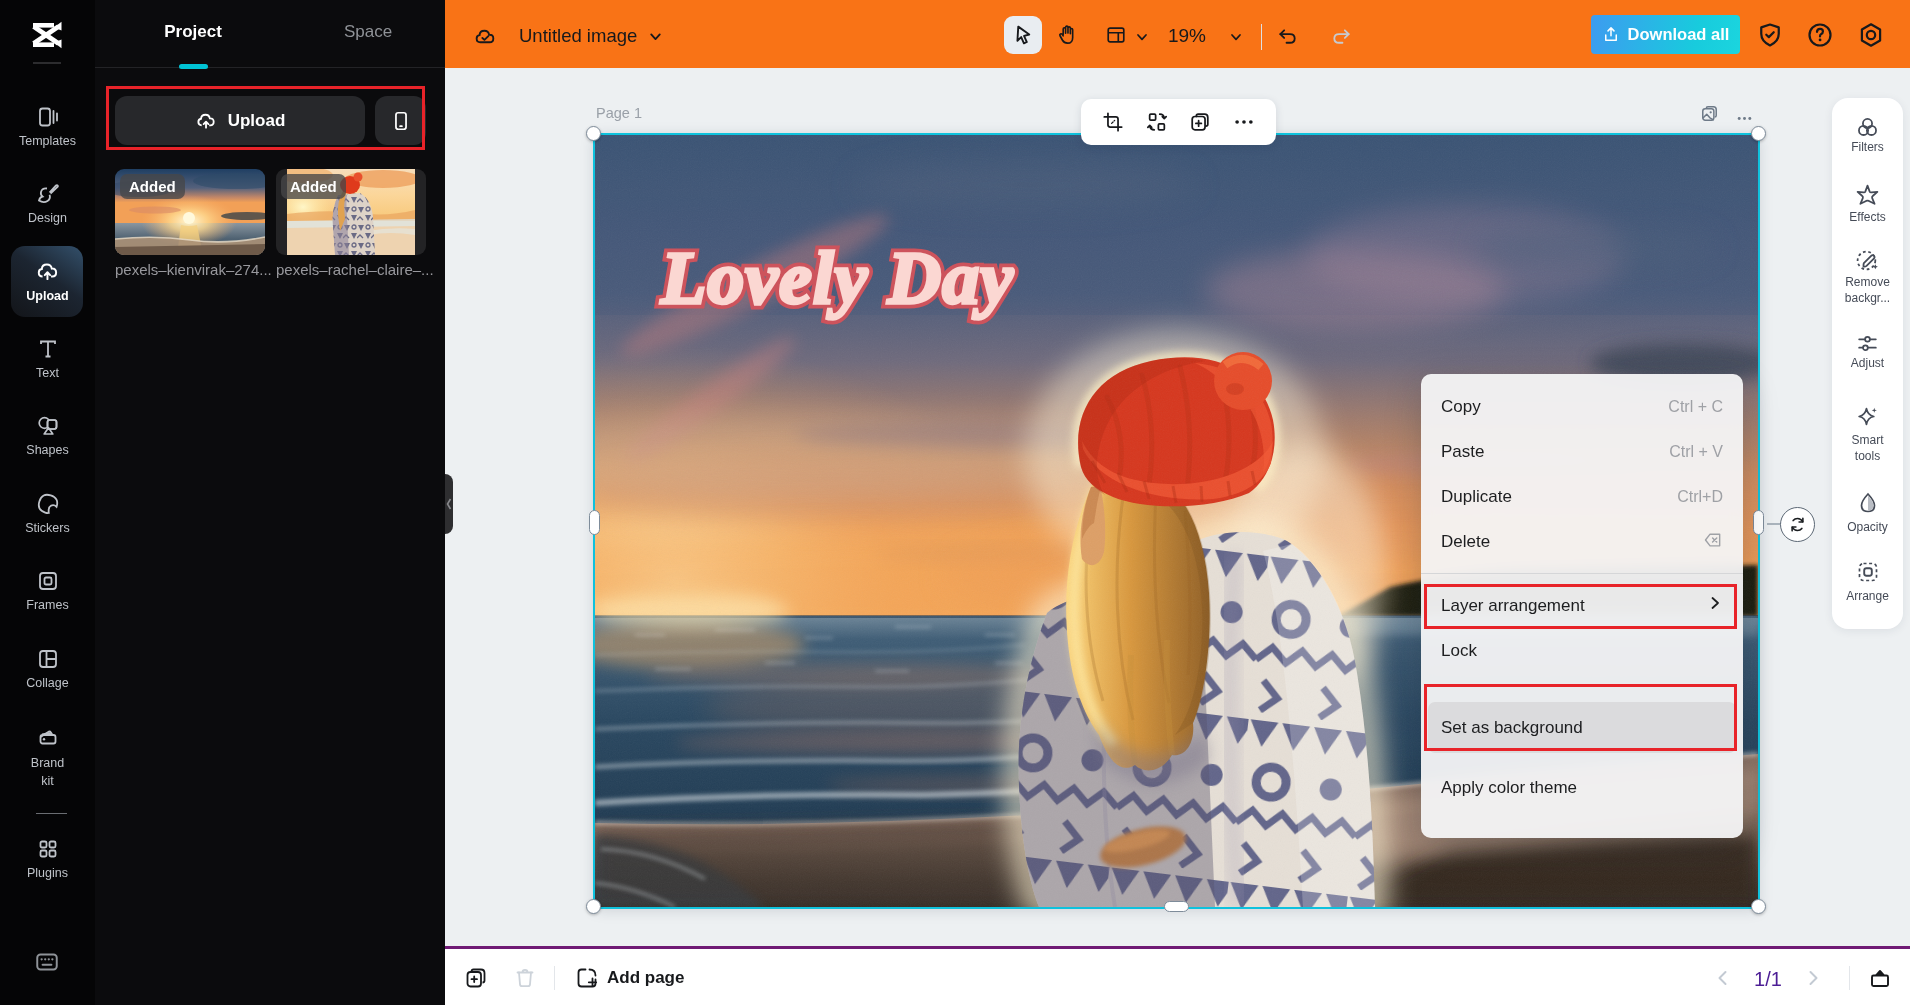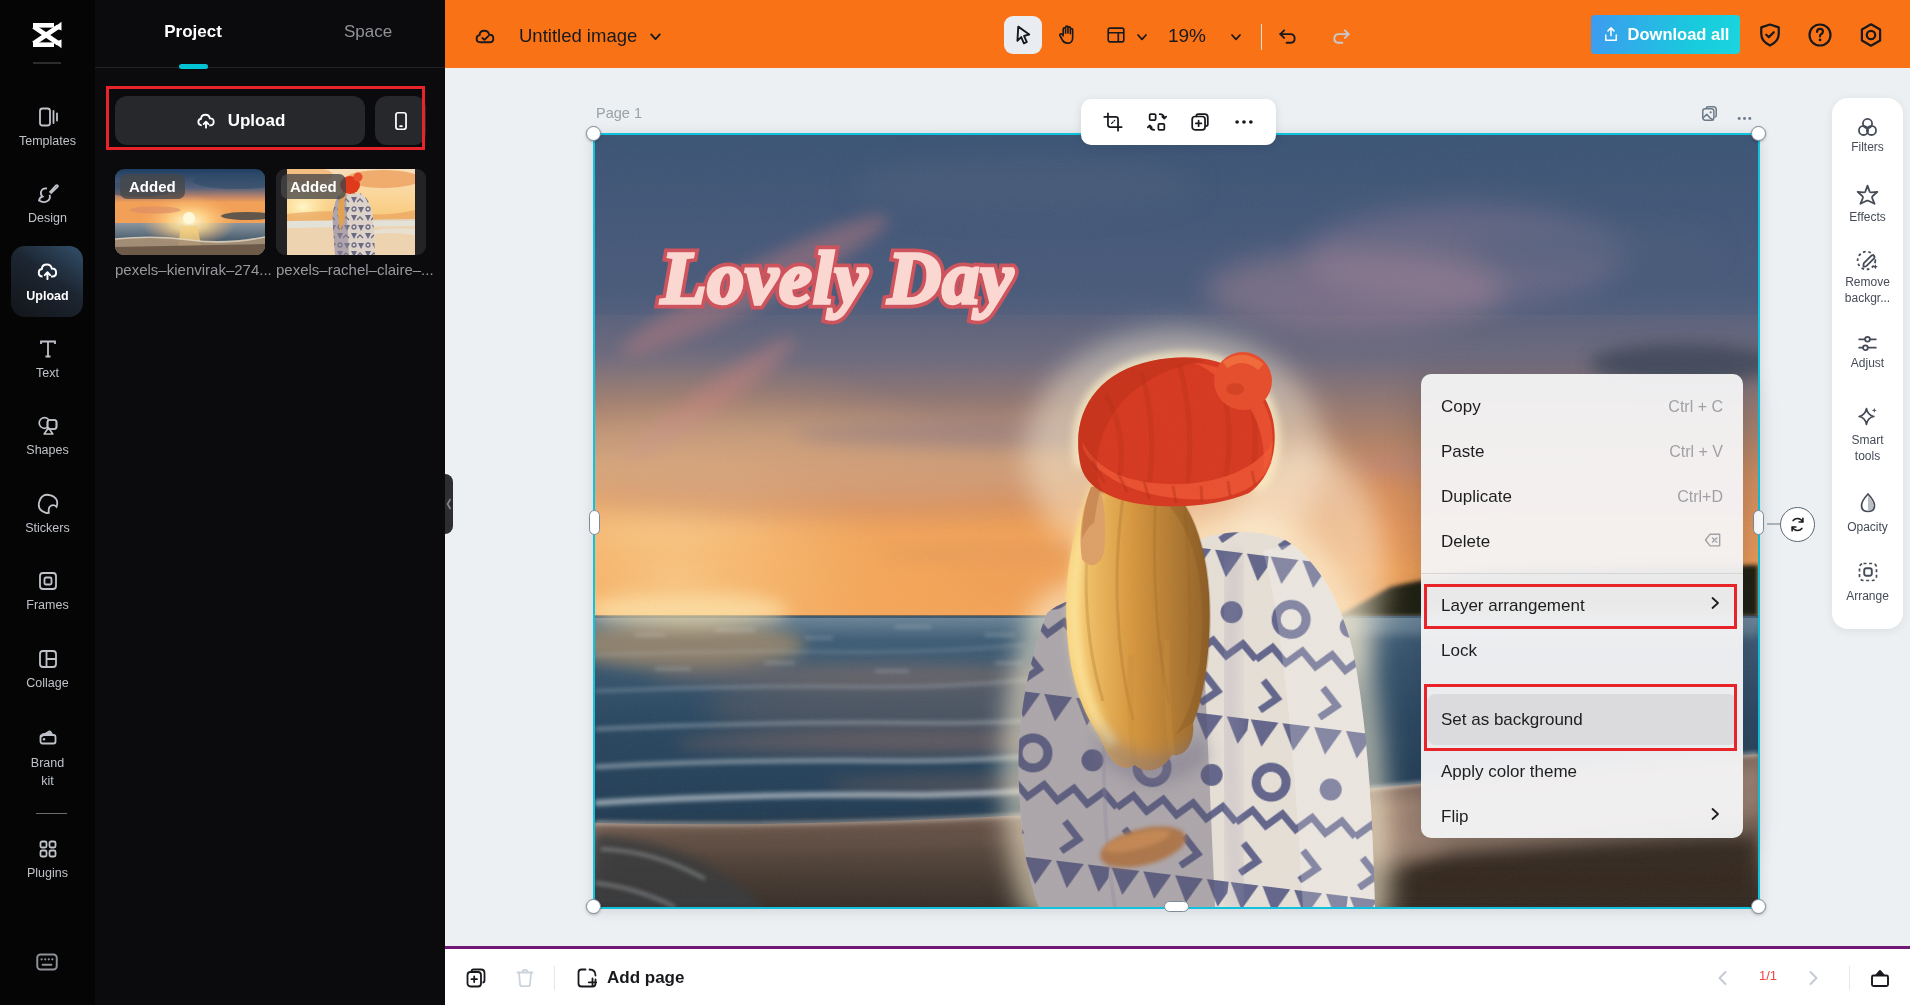--- a/index.html
+++ b/index.html
@@ -568,27 +568,22 @@
           </svg>
     </span></div>
     <div style="height:1px;background:#d5d6d8;margin:9px 0"></div>
     <div class="menuitem">Layer arrangement<span>
       <svg width="16" height="16" viewBox="0 0 16 16" fill="none" stroke="#1d1e20" stroke-width="1.8">
             <path d="M5.5 3 L11 8 L5.5 13" stroke-linecap="round" stroke-linejoin="round"></path>
           </svg>
     </span></div>
     <div class="menuitem">Lock</div>
     <div style="height:17px"></div>
-    <div class="menuitem" style="background:#dbdbdd;border-radius:7px;margin:4px 7px;height:51px;padding:0 13px">Set as background</div>
+    <div class="menuitem" style="background:#dbdbdd;border-radius:7px;margin:12px 7px;height:51px;padding:0 13px">Set as background</div>
     <div class="menuitem" style="margin-top:2px">Apply color theme</div>
-    <div class="menuitem">Flip<span>
-      <svg width="16" height="16" viewBox="0 0 16 16" fill="none" stroke="#1d1e20" stroke-width="1.8">
-            <path d="M5.5 3 L11 8 L5.5 13" stroke-linecap="round" stroke-linejoin="round"></path>
-          </svg>
-    </span></div>
   </div>
 
   <div class="redbox" style="left:979px;top:493px;width:313px;height:45px"></div>
   <div class="redbox" style="left:979px;top:593px;width:313px;height:67px"></div>
 </div>
 <div id="bottombar">
   <svg class="abs" style="left:19px;top:17px" width="24" height="24" viewBox="0 0 24 24" fill="none" stroke="#17191c" stroke-width="1.8">
     <rect x="3.5" y="6" width="13.5" height="14.5" rx="3"></rect>
     <path d="M7.5 6 L7.5 5.5 Q7.5 3.5 9.5 3.5 L17 3.5 Q20.5 3.5 20.5 7 L20.5 14.5 Q20.5 16.5 18.5 16.5"></path>
     <path d="M10.2 10.5 L10.2 16 M7.5 13.2 L13 13.2" stroke-linecap="round"></path>
@@ -601,21 +596,21 @@
   <svg class="abs" style="left:130px;top:17px" width="24" height="24" viewBox="0 0 24 24" fill="none" stroke="#17191c" stroke-width="1.8" stroke-linecap="round">
     <path d="M20.5 13.5 L20.5 17.5 Q20.5 20.5 17.5 20.5 L6.5 20.5 Q3.5 20.5 3.5 17.5 L3.5 6.5 Q3.5 3.5 6.5 3.5 L10.5 3.5"></path>
     <path d="M17.5 12.5 L17.5 20 M13.8 16.3 L21.2 16.3"></path>
     <path d="M20.5 9.5 Q20.5 3.5 14.5 3.5"></path>
   </svg>
   <div class="abs" style="left:162px;top:19px;font-size:17px;font-weight:bold;color:#17191c">Add page</div>
 
   <svg class="abs" style="left:1268px;top:19px" width="20" height="20" viewBox="0 0 20 20" fill="none" stroke="#c3cad3" stroke-width="2">
       <path d="M12.5 4 L6.5 10 L12.5 16" stroke-linecap="round" stroke-linejoin="round"></path>
     </svg>
-  <div class="abs" style="left:1293px;top:19px;width:60px;text-align:center;font-size:13px;color:#ef4444">1/1</div>
+  <div class="abs" style="left:1293px;top:19px;width:60px;text-align:center;font-size:20px;color:#4c1d95">1/1</div>
   <svg class="abs" style="left:1358px;top:19px" width="20" height="20" viewBox="0 0 20 20" fill="none" stroke="#c3cad3" stroke-width="2">
       <path d="M7.5 4 L13.5 10 L7.5 16" stroke-linecap="round" stroke-linejoin="round"></path>
     </svg>
   <div class="abs" style="left:1404px;top:17px;width:1px;height:24px;background:#e3e6ea"></div>
   <svg class="abs" style="left:1423px;top:17px" width="24" height="24" viewBox="0 0 24 24" fill="none" stroke="#17191c" stroke-width="1.9">
     <rect x="4" y="9.5" width="16" height="10.5" rx="1.5"></rect>
     <path d="M8.5 9 L12 5 L15.5 9 Z" fill="#17191c" stroke-linejoin="round"></path>
   </svg>
 </div>
 

